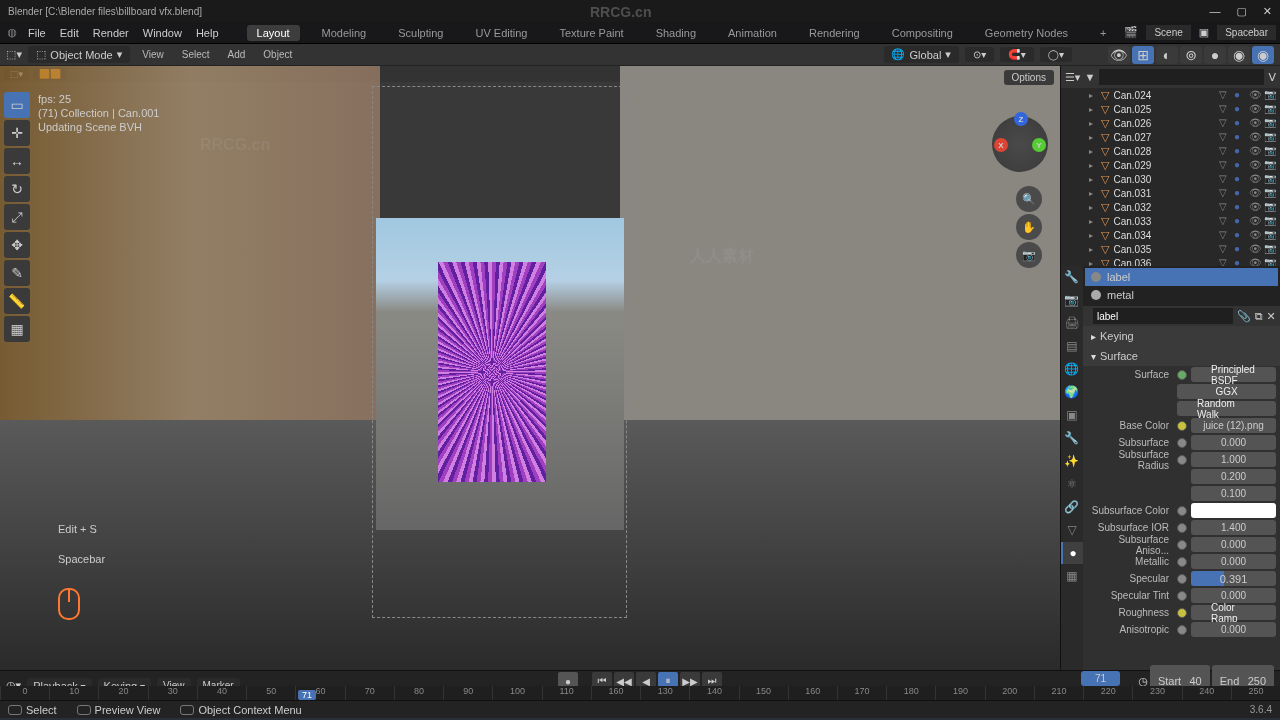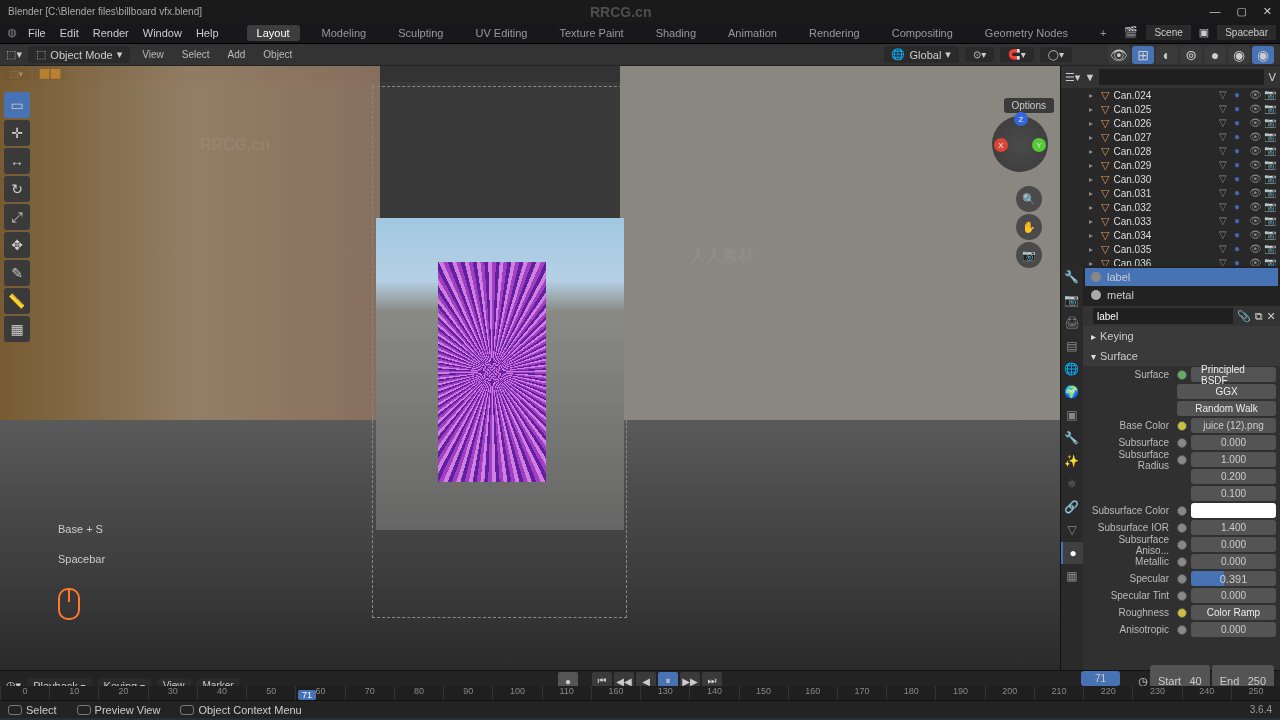--- a/index.html
+++ b/index.html
@@ -19,21 +19,21 @@
 .modebox{background:#2a2a2a;padding:2px 8px;border-radius:3px;display:flex;align-items:center;gap:4px;font-size:10px}
 .tbitem{padding:2px 6px;font-size:10px;color:#bbb}
 .main{display:flex;height:calc(100% - 22px - 22px - 22px - 18px - 32px)}
 .vp{flex:1;position:relative;background:#393939;overflow:hidden}
 .vp-header{position:absolute;top:0;left:0;right:0;height:16px;background:#333;display:flex;align-items:center;padding:0 4px;gap:4px}
 .vp-header .pill{background:#2a2a2a;padding:1px 6px;border-radius:3px;font-size:9px}
 .vp-toolbar-left{position:absolute;left:4px;top:26px;width:28px;display:flex;flex-direction:column;gap:2px}
 .vp-tlbtn{width:26px;height:26px;background:#3a3a3a;border-radius:3px;display:flex;align-items:center;justify-content:center;color:#ccc;font-size:14px}
 .vp-tlbtn.active{background:#4772b3}
 .vp-info{position:absolute;left:38px;top:26px;font-size:10px;color:#bbb;line-height:14px}
-.vp-options{position:absolute;right:6px;top:32px;background:#3a3a3a;padding:2px 8px;border-radius:3px;font-size:10px}
+.vp-options{position:absolute;right:6px;top:4px;background:#3a3a3a;padding:2px 8px;border-radius:3px;font-size:10px}
 .vp-gizmo{position:absolute;right:12px;top:50px;width:56px;height:56px;border-radius:50%;background:radial-gradient(circle,#4a4a4a,#3a3a3a)}
 .vp-gizmo .axis{position:absolute;width:14px;height:14px;border-radius:50%;font-size:8px;display:flex;align-items:center;justify-content:center;font-weight:bold}
 .vp-navbtn{position:absolute;right:18px;width:26px;height:26px;background:#4a4a4a;border-radius:50%;display:flex;align-items:center;justify-content:center}
 .render-frame{position:absolute;left:372px;top:20px;width:255px;height:532px;border:1px dashed #888}
 .render-img{position:absolute;left:376px;top:152px;width:248px;height:312px;background:linear-gradient(180deg,#a0c8e0 0%,#b5d0e5 20%,#8a8a85 30%,#666 100%)}
 .render-img::before{content:"";position:absolute;left:62px;top:44px;width:108px;height:220px;background:repeating-conic-gradient(#a040c0 0deg 2deg,#6020a0 2deg 4deg,#d080e0 4deg 6deg)}
 .interior{position:absolute;left:0;top:0;width:380px;height:400px;background:linear-gradient(90deg,#916a2f 0%, #b99c78 50%,#a9876e 100%);opacity:0.7}
 .floor{position:absolute;left:0;bottom:0;right:0;height:250px;background:linear-gradient(180deg,#5a5a5a,#2a2a2a)}
 .wall{position:absolute;right:0;top:0;width:440px;height:380px;background:#8a8680}
 .shortcut{position:absolute;left:58px;bottom:96px;color:#ff7730;font-size:26px;line-height:30px;font-weight:500}
@@ -54,21 +54,21 @@
 .prop-tabs{width:22px;background:#2a2a2a;display:flex;flex-direction:column;gap:1px}
 .prop-tab{width:22px;height:22px;display:flex;align-items:center;justify-content:center;color:#888;font-size:12px}
 .prop-tab.active{background:#404040;color:#fff;border-left:2px solid #4772b3}
 .prop-body{flex:1;display:flex;flex-direction:column;overflow:auto}
 .mat-slots{background:#222;padding:2px}
 .mat-slot{height:18px;display:flex;align-items:center;padding:0 6px;gap:6px;font-size:10px}
 .mat-slot.sel{background:#4772b3}
 .mat-dot{width:10px;height:10px;border-radius:50%;background:#888}
 .mat-row{height:20px;background:#333;display:flex;align-items:center;padding:0 6px;gap:4px}
 .mat-row input{flex:1;background:#1f1f1f;border:none;height:16px;padding:0 4px;color:#fff;font-size:10px}
-.node-dd{background:#545454;height:18px;display:flex;align-items:center;padding:0 10px;font-size:10px;color:#eee;border-radius:3px}
+.node-dd{background:#545454;height:18px;display:flex;align-items:center;padding:0 20px;font-size:10px;color:#eee;border-radius:3px}
 .prop-hdr{padding:4px 8px;font-size:10px;color:#ddd;display:flex;align-items:center;gap:4px;background:#3a3a3a}
 .prop-line{display:flex;align-items:center;height:17px;padding:0 4px;gap:4px}
 .prop-line .lbl{width:86px;text-align:right;font-size:10px;color:#bbb;padding-right:4px}
 .prop-line .val{flex:1;background:#545454;height:15px;border-radius:3px;display:flex;align-items:center;justify-content:center;font-size:10px;position:relative}
 .prop-line .val.slider::before{content:"";position:absolute;left:0;top:0;bottom:0;background:#4772b3;border-radius:3px 0 0 3px}
 .prop-line .swatch{background:#fff;height:15px;border-radius:3px}
 .prop-line .socket{width:10px;height:10px;border-radius:50%;background:#888;border:1px solid #555}
 .timeline-region{height:30px;background:#232323;display:flex;align-items:center;position:relative;border-top:1px solid #111}
 .tl-left{display:flex;align-items:center;gap:6px;padding:0 6px;height:20px}
 .tl-dd{background:#2a2a2a;padding:2px 6px;border-radius:3px;font-size:10px}
@@ -175,31 +175,36 @@
       <div class="vp-tlbtn active">▭</div>
       <div class="vp-tlbtn">✛</div>
       <div class="vp-tlbtn">↔</div>
       <div class="vp-tlbtn">↻</div>
       <div class="vp-tlbtn">⤢</div>
       <div class="vp-tlbtn">✥</div>
       <div class="vp-tlbtn">✎</div>
       <div class="vp-tlbtn">📏</div>
       <div class="vp-tlbtn">▦</div>
     </div>
+    <div class="vp-info">
+      <div>fps: 25</div>
+      <div>(71) Collection | Can.001</div>
+      <div>Updating Scene BVH</div>
+    </div>
     <div class="vp-options">Options</div>
     <div class="vp-gizmo">
       <div class="axis" style="background:#d43;left:2px;top:22px">X</div>
       <div class="axis" style="background:#5c3;right:2px;top:22px">Y</div>
       <div class="axis" style="background:#36d;left:22px;top:-4px">Z</div>
     </div>
     <div class="vp-navbtn" style="top:120px">🔍</div>
     <div class="vp-navbtn" style="top:148px">✋</div>
     <div class="vp-navbtn" style="top:176px">📷</div>
     <div class="shortcut">
-      <div>Base + S</div>
+      <div>Edit + S</div>
       <div>Spacebar</div>
     </div>
     <div class="mouse-icon"></div>
 
     <div class="watermark" style="left:200px;top:70px">RRCG.cn</div>
     <div class="watermark" style="left:690px;top:180px">人人素材</div>
   </div>
 
   <div class="rpanel">
     <div class="outliner">

